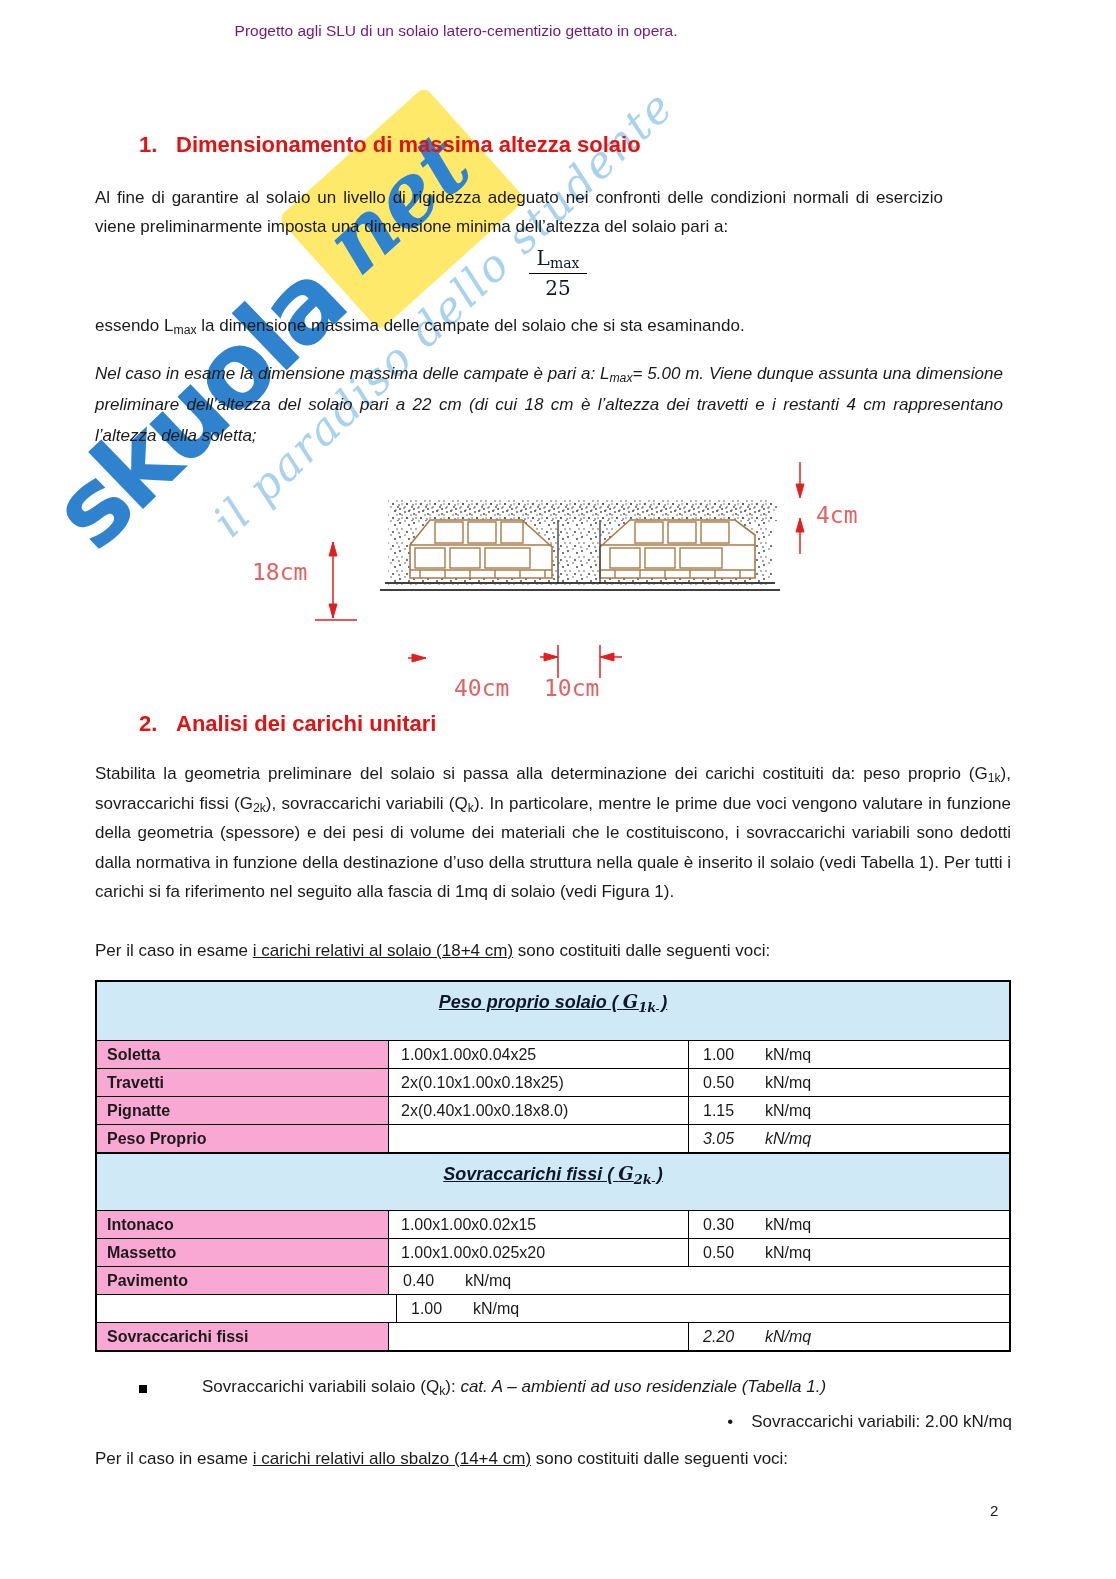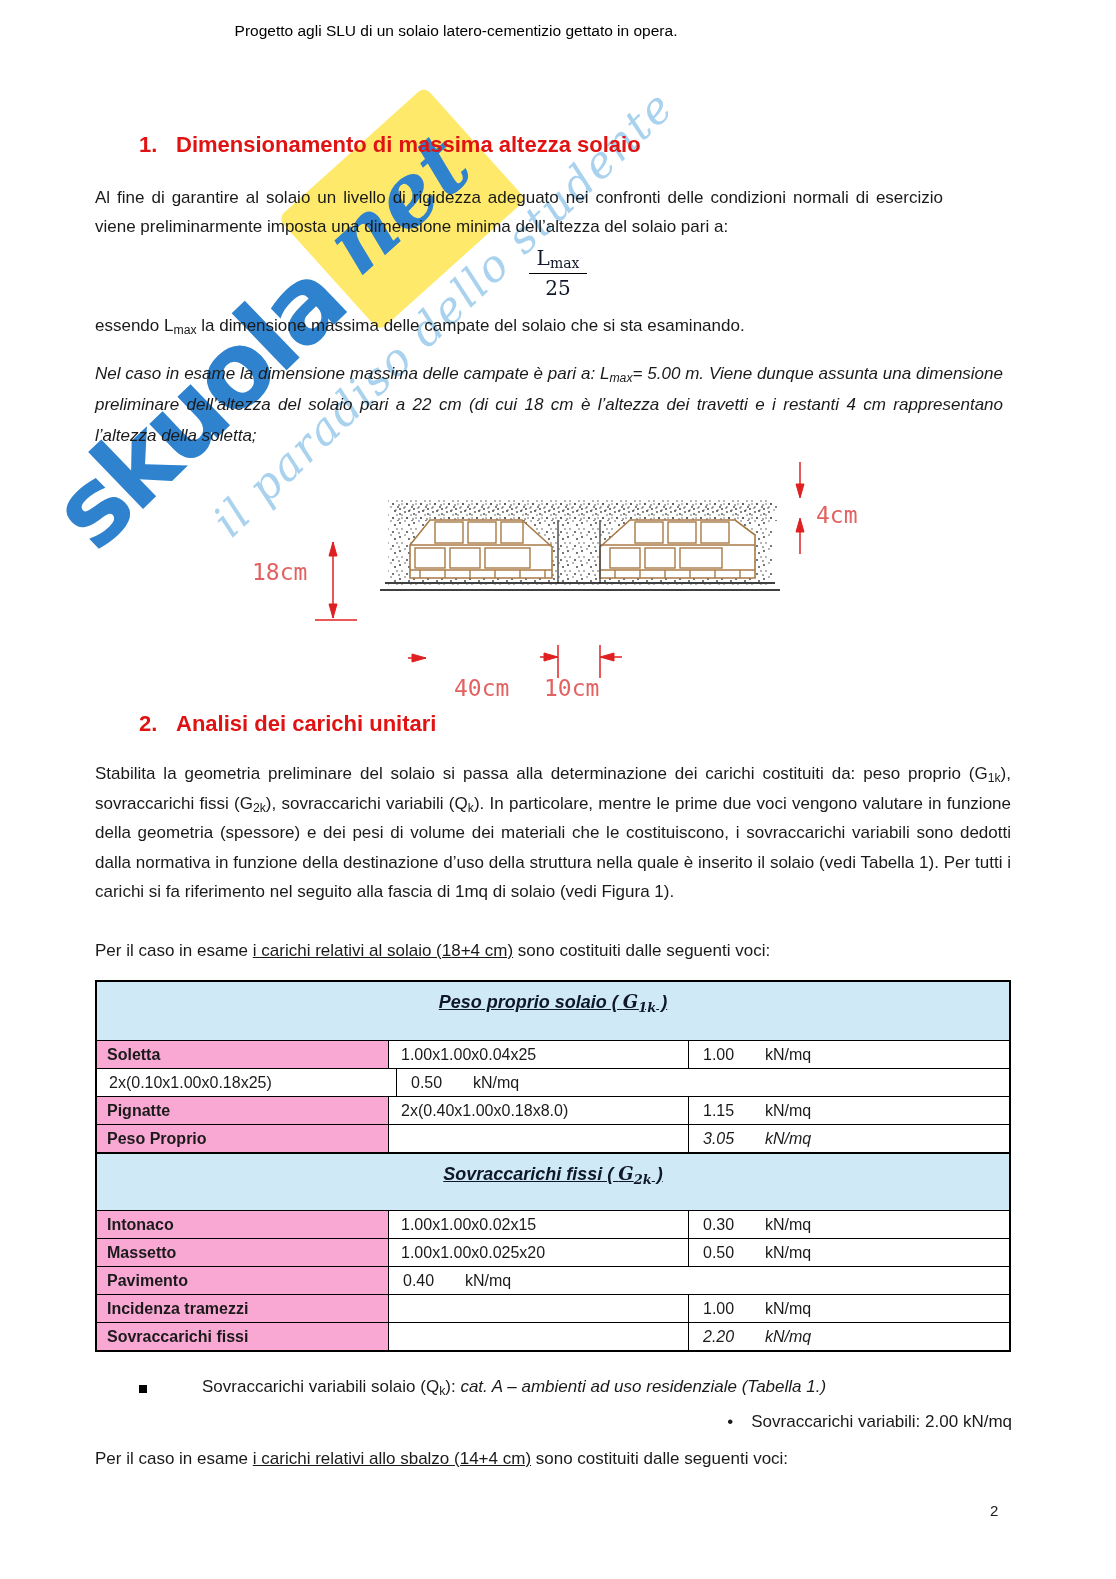--- a/index.html
+++ b/index.html
@@ -11,21 +11,21 @@
              z-index:1;white-space:nowrap;}
   .wm-row{display:flex;align-items:center;}
   .wm-skuola{font-family:"DejaVu Sans", sans-serif;font-weight:bold;font-size:104px;
              color:#2f82cd;letter-spacing:-5px;line-height:1;}
   .wm-net{display:inline-block;margin-left:10px;background:#ffe96a;color:#2f82cd;
           font-family:"DejaVu Serif", serif;font-style:italic;font-weight:bold;font-size:86px;
           line-height:1;padding:26px 20px 40px 20px;border-radius:8px;transform:rotate(2deg);}
   .wm-tagline{font-family:"DejaVu Serif", serif;font-style:italic;font-size:44px;
               color:#a9d2ee;margin:2px 0 0 108px;letter-spacing:2px;}
   
-  .doc-title{top:22px;left:0;width:912px;text-align:center;font-size:15.5px;color:#000000;}
+  .doc-title{top:22px;left:0;width:912px;text-align:center;font-size:15.5px;color:#701a75;}
   .h1,.h2{font-size:22px;font-weight:bold;color:#e01212;display:flex;}
   .h1{top:132px;left:139px;} .h2{top:711px;left:139px;}
   .h-num{width:37px;}
   .para{font-size:17px;text-align:justify;}
   .p1{top:183px;left:95px;width:848px;line-height:29px;}
   .p2{top:316px;left:95px;width:900px;font-size:17px;}
   .p3{top:358px;left:95px;width:908px;line-height:31px;font-style:italic;}
   .p4{top:759px;left:95px;width:916px;line-height:29.5px;}
   .intro{top:941px;left:95px;width:920px;font-size:17px;}
   .outro{top:1449px;left:95px;width:920px;font-size:17px;}
@@ -208,20 +208,21 @@
   </div>
   <div class="t-row">
     <div class="t-c1">Soletta</div>
     <div class="t-c2">1.00x1.00x0.04x25</div>
     <div class="t-c3">
         <span class="t-val">1.00</span>
         <span class="t-unit">kN/mq</span>
       </div>
   </div>
   <div class="t-row">
+    <div class="t-c1">Travetti</div>
     <div class="t-c2">2x(0.10x1.00x0.18x25)</div>
     <div class="t-c3">
         <span class="t-val">0.50</span>
         <span class="t-unit">kN/mq</span>
       </div>
   </div>
   <div class="t-row">
     <div class="t-c1">Pignatte</div>
     <div class="t-c2">2x(0.40x1.00x0.18x8.0)</div>
     <div class="t-c3">
@@ -257,21 +258,20 @@
       </div>
   </div>
   <div class="t-row">
     <div class="t-c1">Pavimento</div>
     <div class="t-c3">
         <span class="t-val">0.40</span>
         <span class="t-unit">kN/mq</span>
       </div>
   </div>
   <div class="t-row">
-    <div class="t-c1">Incidenza tramezzi</div>
     <div class="t-c2"></div>
     <div class="t-c3">
         <span class="t-val">1.00</span>
         <span class="t-unit">kN/mq</span>
       </div>
   </div>
   <div class="t-row it">
     <div class="t-c1">Sovraccarichi fissi</div>
     <div class="t-c2"></div>
     <div class="t-c3">

